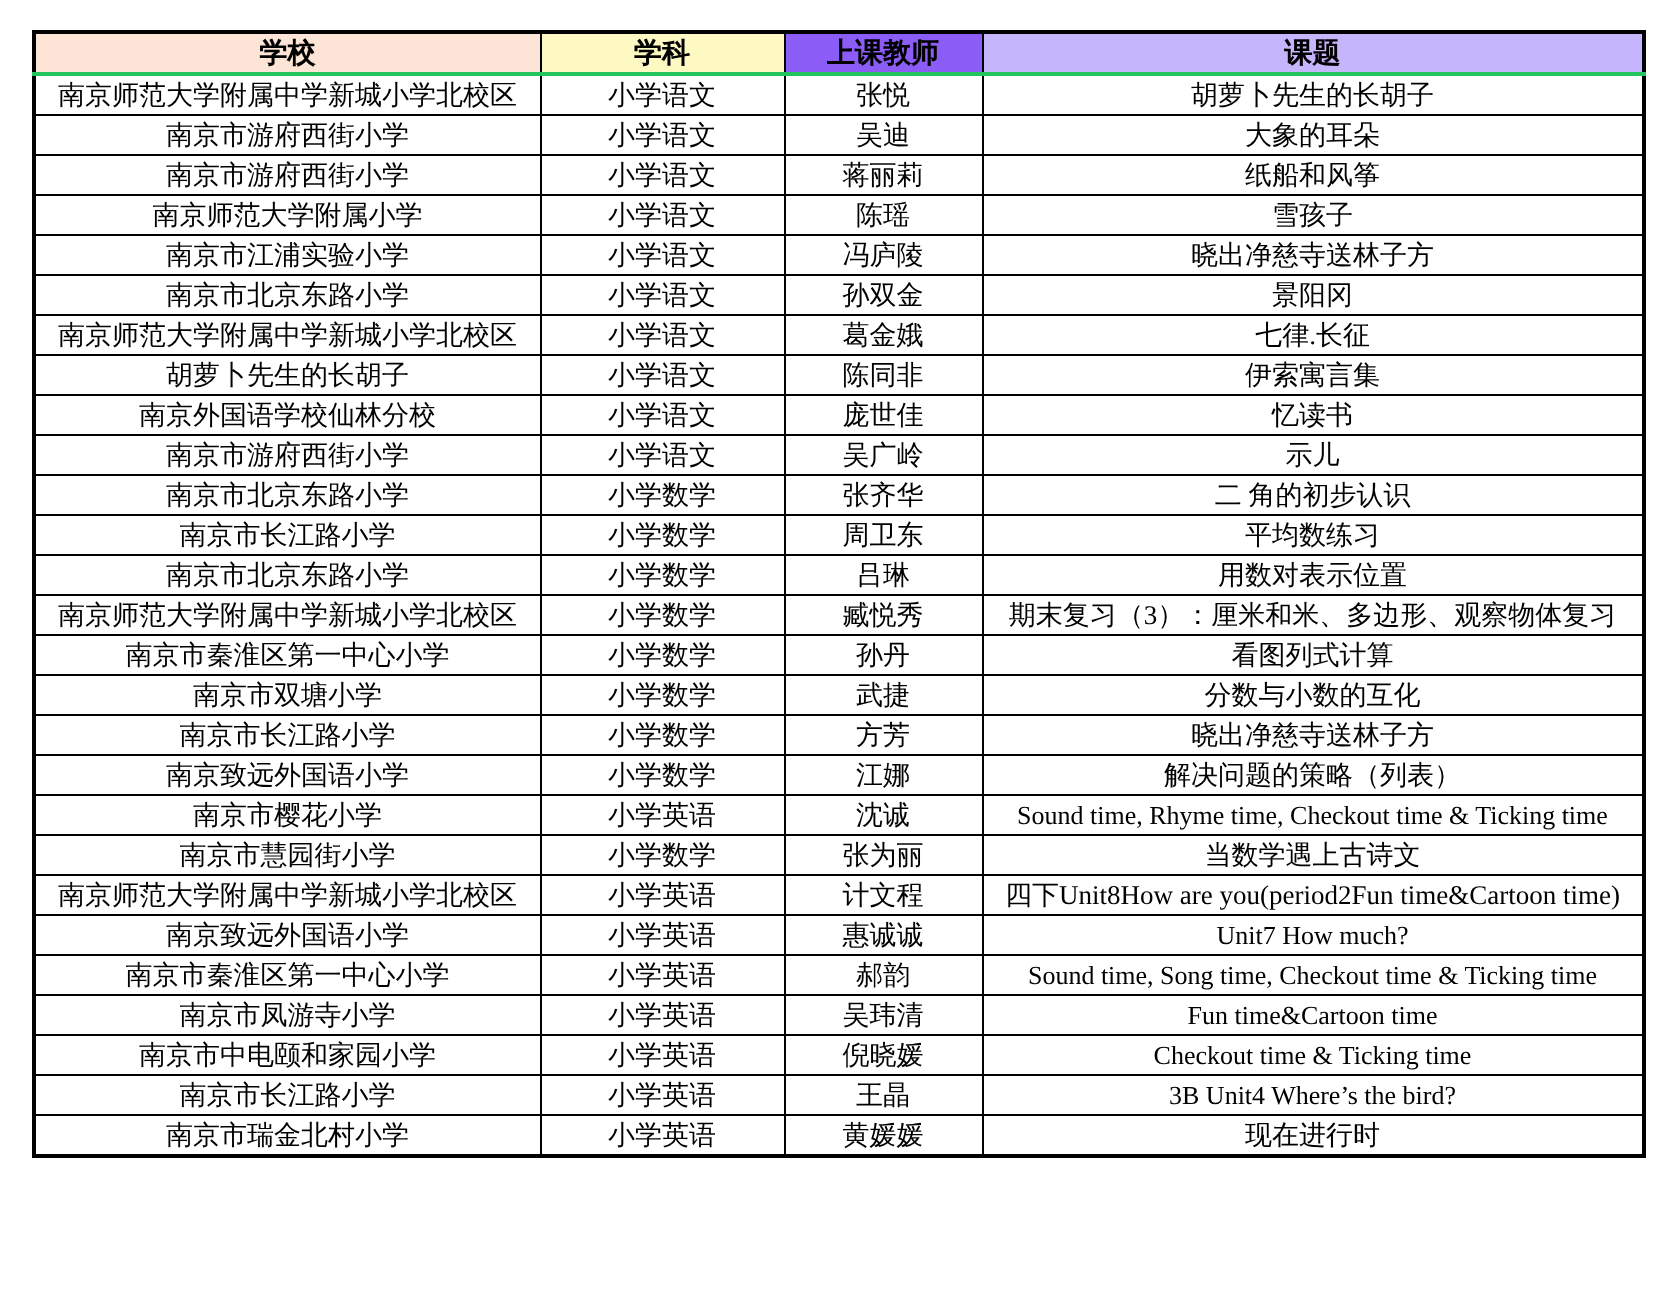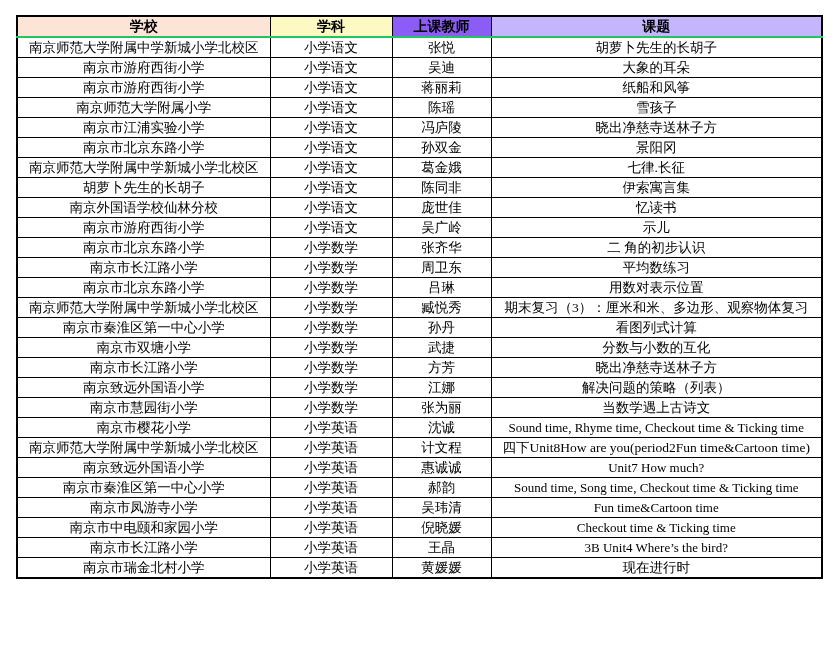--- a/index.html
+++ b/index.html
@@ -168,30 +168,30 @@
           <td>方芳</td>
           <td>晓出净慈寺送林子方</td>
         </tr>
         <tr>
           <td>南京致远外国语小学</td>
           <td>小学数学</td>
           <td>江娜</td>
           <td>解决问题的策略（列表）</td>
         </tr>
         <tr>
+          <td>南京市樱花小学</td>
+          <td>小学英语</td>
+          <td>沈诚</td>
+          <td class="topic-latin">Sound time, Rhyme time, Checkout time &amp; Ticking time</td>
+        </tr>
+        <tr>
           <td>南京市慧园街小学</td>
           <td>小学数学</td>
           <td>张为丽</td>
           <td>当数学遇上古诗文</td>
-        </tr>
-        <tr>
-          <td>南京市樱花小学</td>
-          <td>小学英语</td>
-          <td>沈诚</td>
-          <td class="topic-latin">Sound time, Rhyme time, Checkout time &amp; Ticking time</td>
         </tr>
         <tr>
           <td>南京师范大学附属中学新城小学北校区</td>
           <td>小学英语</td>
           <td>计文程</td>
           <td>四下Unit8How are you(period2Fun time&amp;Cartoon time)</td>
         </tr>
         <tr>
           <td>南京致远外国语小学</td>
           <td>小学英语</td>

